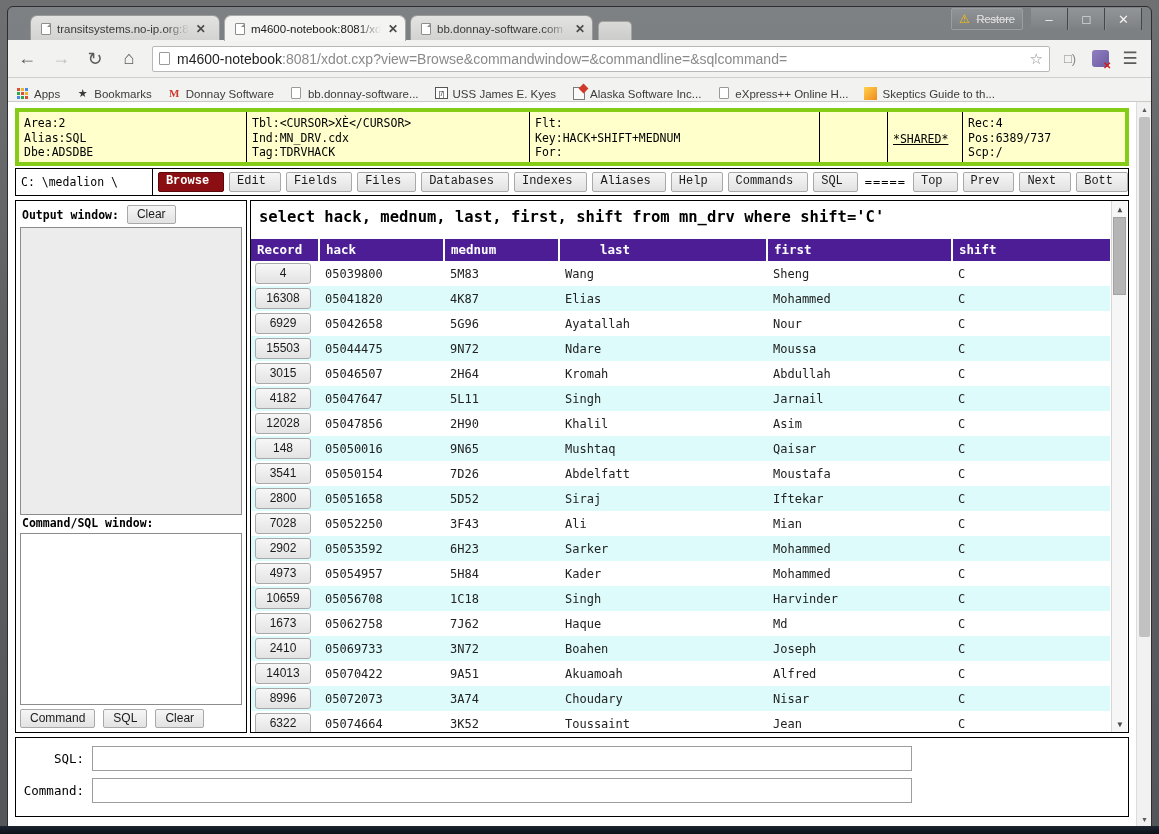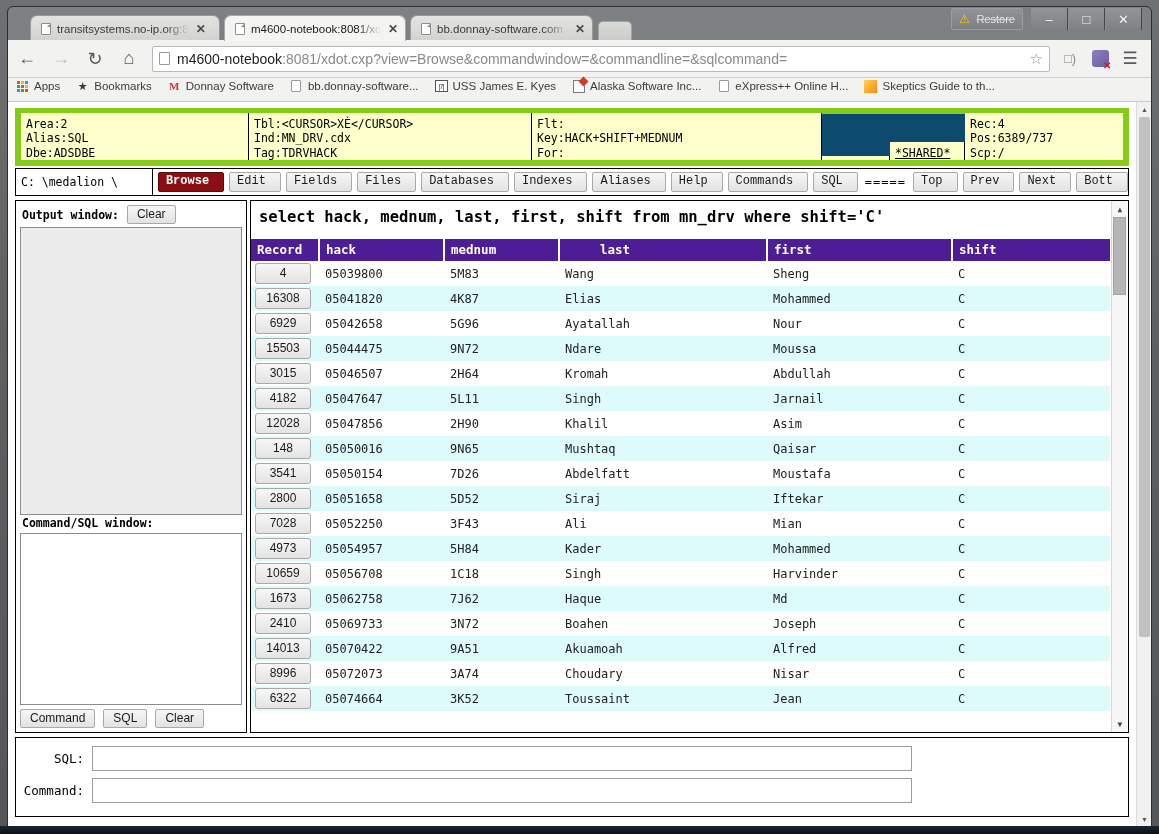--- a/index.html
+++ b/index.html
@@ -134,21 +134,21 @@
     color:#d21b1b; font-size:10px; font-weight:bold;
   }
   #menuico { font-size: 17px; color: #5b5b5b; margin-right: 7px; }
 
   
   #bookmarks {
     position: absolute; left: 0; top: 71px; width: 100%; height: 24px;
     background: #f2f2f0; border-bottom: 1px solid #c9c9c7;
     display: flex; align-items: center; font-size: 11.5px; color: #3b3b3b;
   }
-  .bm { display: flex; align-items: flex-start; gap: 5px; padding: 0 8px; height: 20px; white-space: nowrap;}
+  .bm { display: flex; align-items: flex-end; gap: 5px; padding: 0 8px; height: 20px; white-space: nowrap;}
   .bm .gi { width: 13px; height: 13px; flex: 0 0 13px; display:flex; align-items:center; justify-content:center; font-size:11px;}
   .apps-grid {
     display: grid; grid-template-columns: repeat(3,3px); grid-template-rows: repeat(3,3px);
     gap: 1px;
   }
   .apps-grid i { display:block; width:3px; height:3px; background:#5b8ad6; }
   .apps-grid i:nth-child(1){background:#d94f3d}.apps-grid i:nth-child(2){background:#f0b429}
   .apps-grid i:nth-child(3){background:#4a87e8}.apps-grid i:nth-child(4){background:#2aa84a}
   .apps-grid i:nth-child(5){background:#d94f3d}.apps-grid i:nth-child(6){background:#f0b429}
   .apps-grid i:nth-child(7){background:#4a87e8}.apps-grid i:nth-child(8){background:#2aa84a}
@@ -182,21 +182,21 @@
   }
 
   
   #app {
     position: absolute; left: 7px; top: 6px; right: 22px; bottom: 0;
     font-family: "DejaVu Sans Mono","Liberation Mono",monospace;
   }
 
   
   #statusrow {
-    display: flex; height: 58px; border: 6px solid #84cc16; background:#0c4a6e;align-items:flex-end;
+    display: flex; height: 58px; border: 4px solid #84cc16; background:#ec4899;
   }
   .sbox {
     background: #ffffcc; border-right: 1px solid #000;
     padding: 4px 5px 0 5px;
     font-size: 11.5px; line-height: 14.5px; color: #000;
     overflow: hidden; white-space: nowrap;
   }
   .sbox:last-child { border-right: none; }
   #sb-area   { width: 228px; }
   #sb-tbl    { width: 283px; }
@@ -621,20 +621,28 @@
                     </tr>
                     <tr>
                       <td class="reccell"><span class="recbtn">7028</span></td>
                       <td>05052250</td>
                       <td>3F43</td>
                       <td>Ali</td>
                       <td>Mian</td>
                       <td>C</td>
                     </tr>
                     <tr>
+                      <td class="reccell"><span class="recbtn">2902</span></td>
+                      <td>05053592</td>
+                      <td>6H23</td>
+                      <td>Sarker</td>
+                      <td>Mohammed</td>
+                      <td>C</td>
+                    </tr>
+                    <tr>
                       <td class="reccell"><span class="recbtn">4973</span></td>
                       <td>05054957</td>
                       <td>5H84</td>
                       <td>Kader</td>
                       <td>Mohammed</td>
                       <td>C</td>
                     </tr>
                     <tr>
                       <td class="reccell"><span class="recbtn">10659</span></td>
                       <td>05056708</td>

